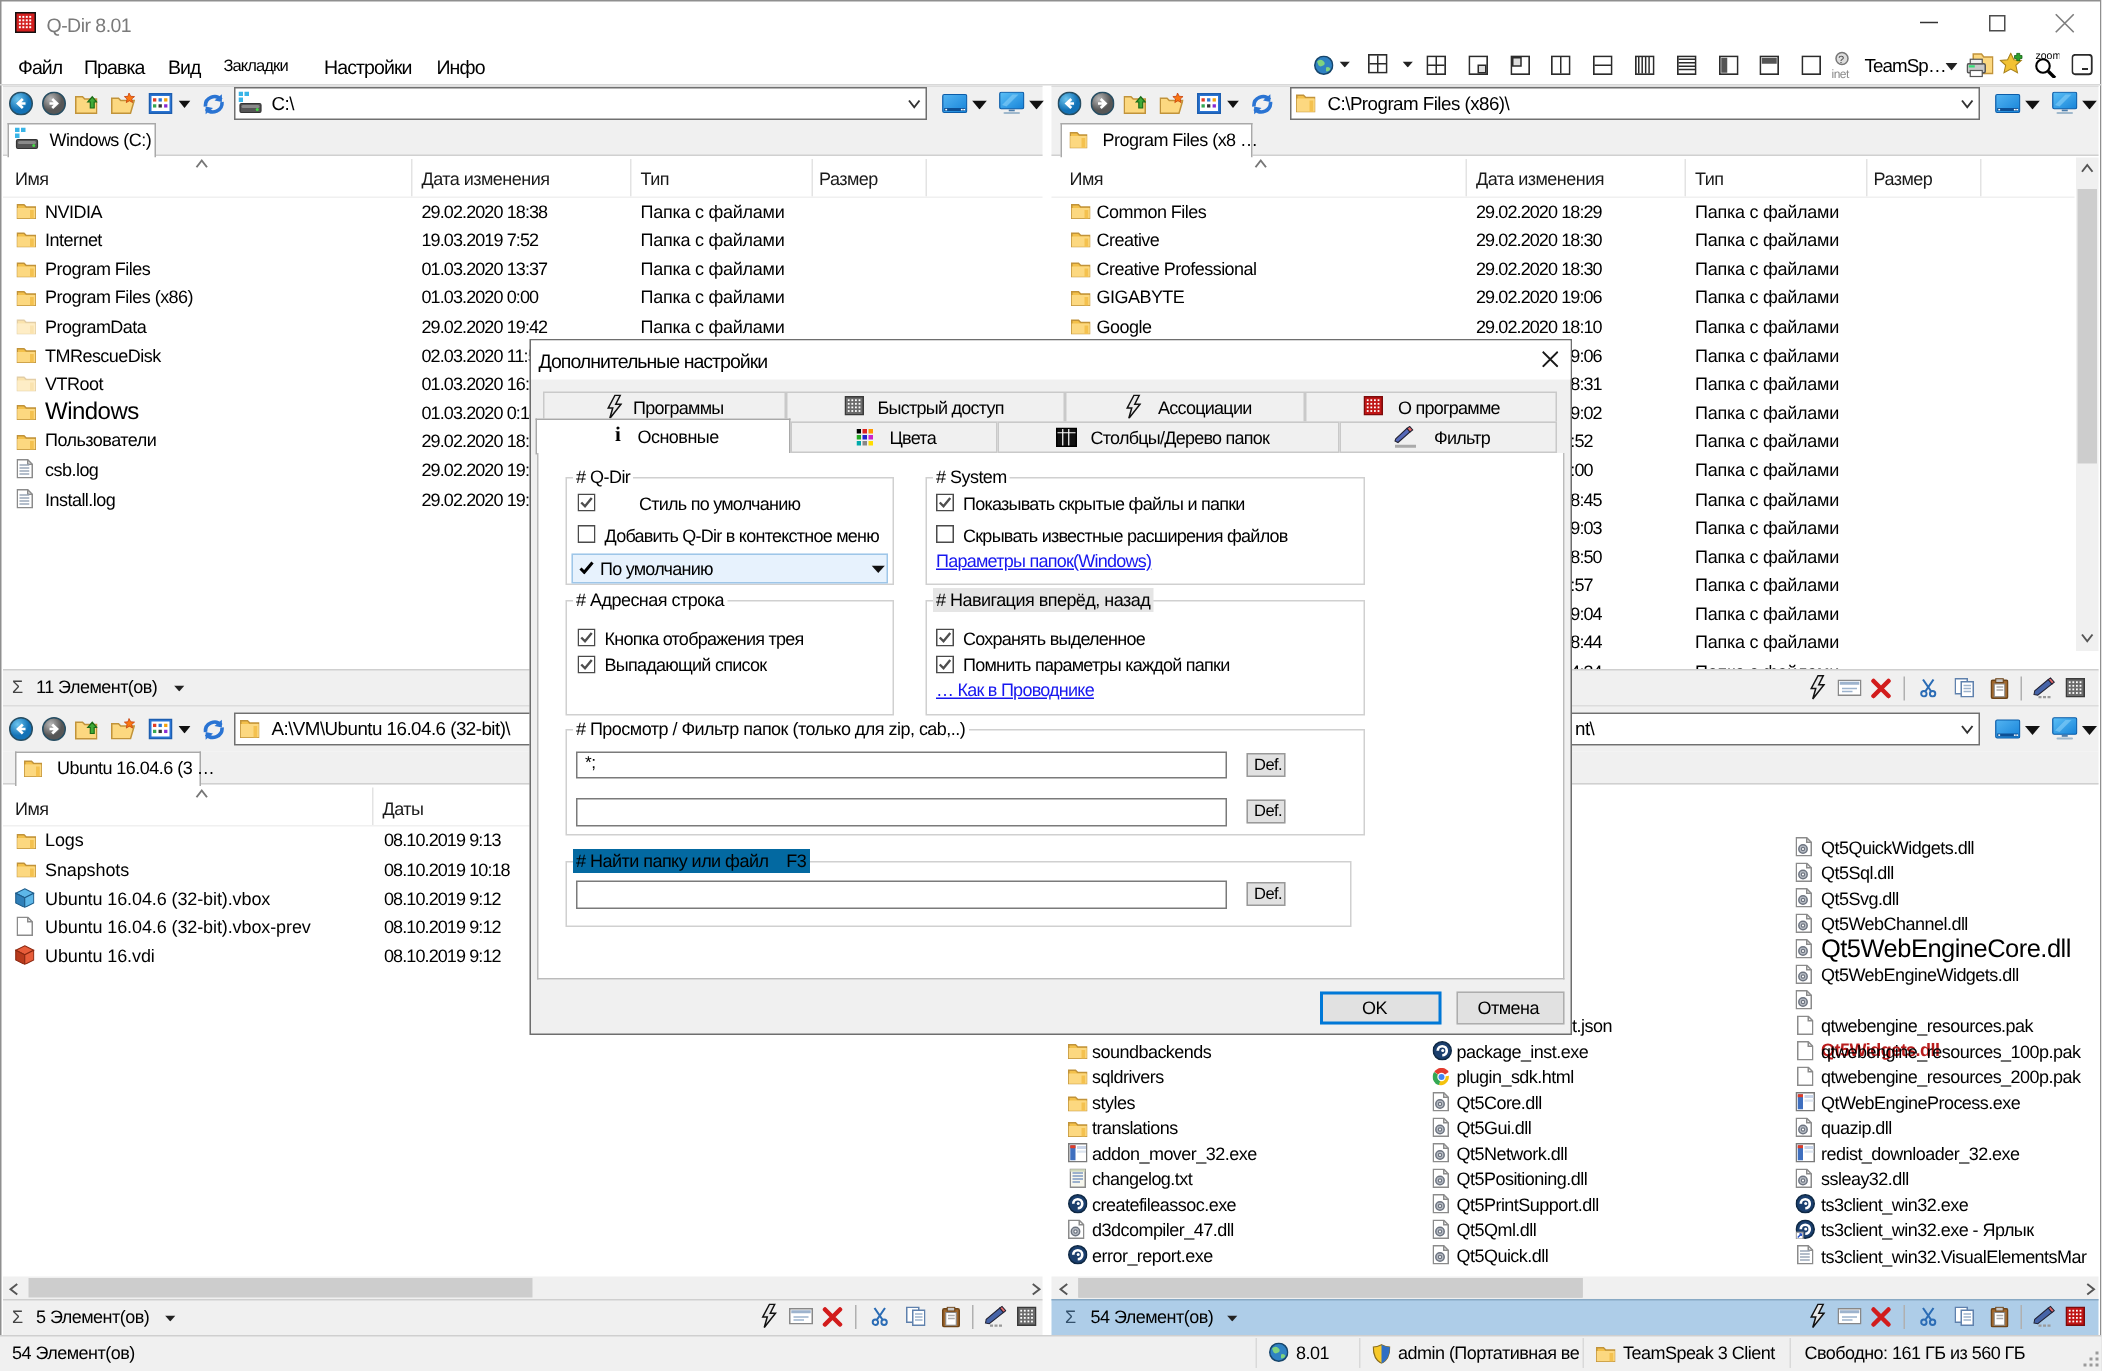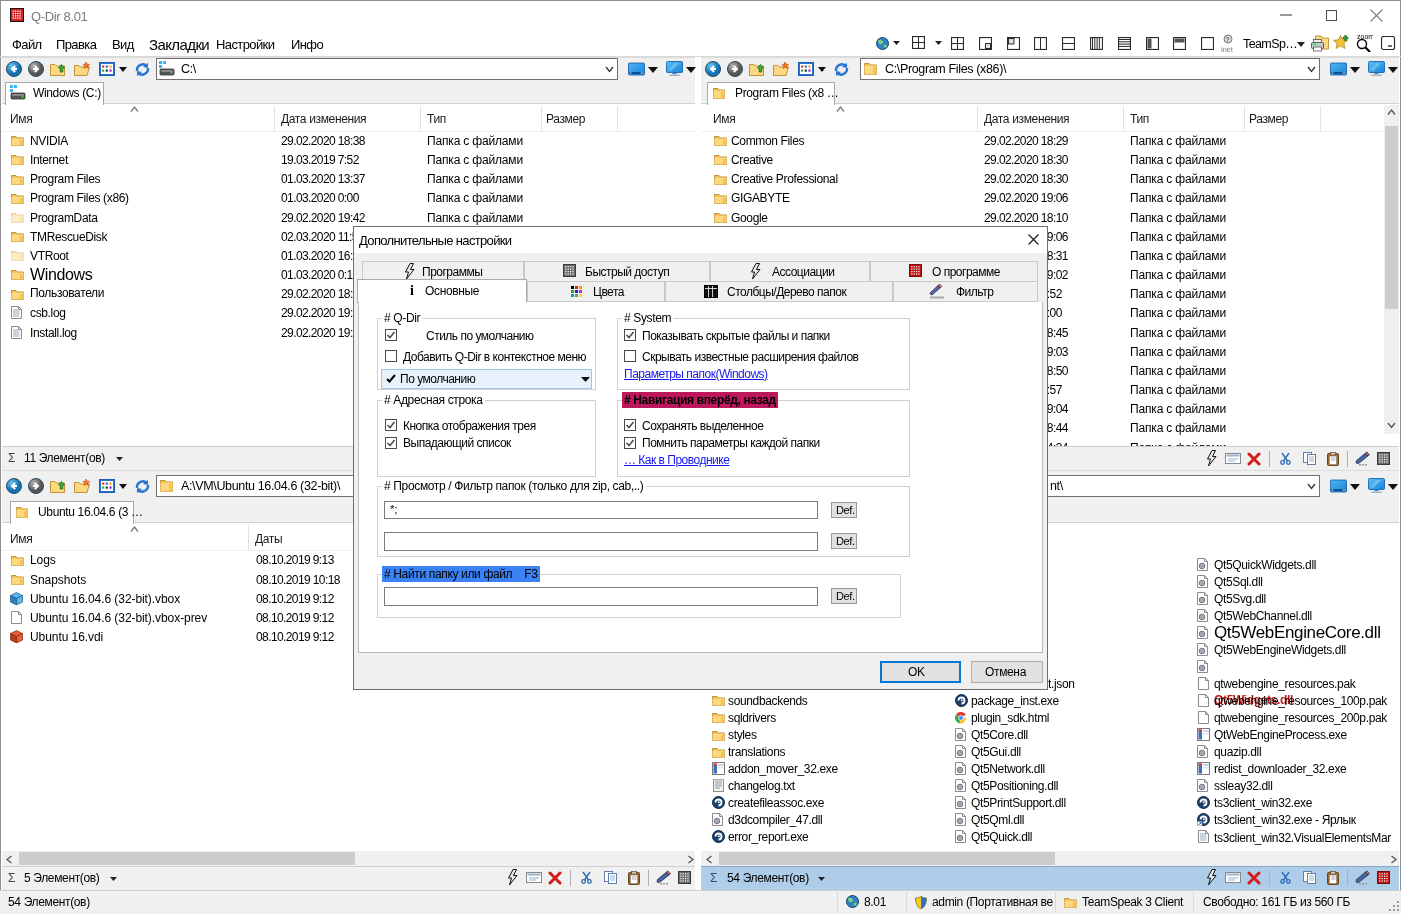--- a/index.html
+++ b/index.html
@@ -24,21 +24,21 @@
 <svg style="position:absolute;left:1280px;top:14px;" width="12" height="2" viewBox="0 0 12 2">
     <line x1="0" y1="1" x2="12" y2="1" stroke="#333" stroke-width="1"></line>
   </svg>
 <div style="position:absolute;left:1326px;top:10px;width:11px;height:11px;border:1px solid #4d4d4d;"></div>
 <svg style="position:absolute;left:1370px;top:9px;" width="13" height="13" viewBox="0 0 13 13">
     <path d="M0.5 0.5 L12.5 12.5 M12.5 0.5 L0.5 12.5" stroke="#7e7e7e" stroke-width="1.1"></path>
   </svg>
 <div style="position:absolute;left:12px;top:35.5px;font-size:13px;letter-spacing:-0.6px;line-height:17px;color:#000;white-space:nowrap;">Файл</div>
 <div style="position:absolute;left:56px;top:35.5px;font-size:13px;letter-spacing:-0.6px;line-height:17px;color:#000;white-space:nowrap;">Правка</div>
 <div style="position:absolute;left:112px;top:35.5px;font-size:13px;letter-spacing:-0.6px;line-height:17px;color:#000;white-space:nowrap;">Вид</div>
-<div style="position:absolute;left:149px;top:35.5px;font-size:15px;letter-spacing:-0.6px;line-height:17px;color:#000;white-space:nowrap;">Закладки</div>
+<div style="position:absolute;left:149px;top:35.5px;font-size:11px;letter-spacing:-0.6px;line-height:17px;color:#000;white-space:nowrap;">Закладки</div>
 <div style="position:absolute;left:216px;top:35.5px;font-size:13px;letter-spacing:-0.6px;line-height:17px;color:#000;white-space:nowrap;">Настройки</div>
 <div style="position:absolute;left:291px;top:35.5px;font-size:13px;letter-spacing:-0.6px;line-height:17px;color:#000;white-space:nowrap;">Инфо</div>
 <svg style="position:absolute;left:876px;top:37px;" width="13" height="13" viewBox="0 0 13 13">
     <circle cx="6.5" cy="6.5" r="6.0" fill="#2f82c3" stroke="#16456b"></circle>
     <path d="M2 4 Q4 2 6 3.5 Q8 5 6.5 6.5 Q4 8 3 6.5 Z" fill="#7fd37f"></path>
     <path d="M8 8 Q10 7 11 9 Q10 11 8 10.5 Z" fill="#7fd37f"></path>
   </svg>
 <svg style="position:absolute;left:893px;top:41.0px;" width="7" height="4" viewBox="0 0 7 4">
     <polygon points="0,0 7,0 3.5,4" fill="#222"></polygon>
   </svg>
@@ -1521,21 +1521,21 @@
     <rect x="0.5" y="0.5" width="11" height="11" fill="#fff" stroke="#4a4a4a"></rect>
     <path d="M2.5 6 L5 8.5 L9.5 3" fill="none" stroke="#4e4e4e" stroke-width="1.6"></path>
   </svg>
 <div style="position:absolute;left:403px;top:417.5px;font-size:12px;letter-spacing:-0.5px;line-height:16px;color:#000;white-space:nowrap;">Кнопка отображения трея</div>
 <svg style="position:absolute;left:385px;top:437px;" width="12" height="12" viewBox="0 0 12 12">
     <rect x="0.5" y="0.5" width="11" height="11" fill="#fff" stroke="#4a4a4a"></rect>
     <path d="M2.5 6 L5 8.5 L9.5 3" fill="none" stroke="#4e4e4e" stroke-width="1.6"></path>
   </svg>
 <div style="position:absolute;left:403px;top:435.0px;font-size:12px;letter-spacing:-0.5px;line-height:16px;color:#000;white-space:nowrap;">Выпадающий список</div>
 <div style="position:absolute;left:617px;top:400px;width:293px;height:77px;border:1px solid #d0d0d0;"></div>
-<div style="position:absolute;left:622px;top:392.0px;font-size:12px;letter-spacing:-0.35px;line-height:16px;color:#000;white-space:nowrap;background:#be185d;padding:0 2px;font-weight:bold;"> # Навигация вперёд, назад </div>
+<div style="position:absolute;left:622px;top:392.0px;font-size:12px;letter-spacing:-0.35px;line-height:16px;color:#000;white-space:nowrap;background:#e5e5e5;padding:0 2px;"> # Навигация вперёд, назад </div>
 <svg style="position:absolute;left:624px;top:419px;" width="12" height="12" viewBox="0 0 12 12">
     <rect x="0.5" y="0.5" width="11" height="11" fill="#fff" stroke="#4a4a4a"></rect>
     <path d="M2.5 6 L5 8.5 L9.5 3" fill="none" stroke="#4e4e4e" stroke-width="1.6"></path>
   </svg>
 <div style="position:absolute;left:642px;top:417.5px;font-size:12px;letter-spacing:-0.5px;line-height:16px;color:#000;white-space:nowrap;">Сохранять выделенное</div>
 <svg style="position:absolute;left:624px;top:437px;" width="12" height="12" viewBox="0 0 12 12">
     <rect x="0.5" y="0.5" width="11" height="11" fill="#fff" stroke="#4a4a4a"></rect>
     <path d="M2.5 6 L5 8.5 L9.5 3" fill="none" stroke="#4e4e4e" stroke-width="1.6"></path>
   </svg>
 <div style="position:absolute;left:642px;top:435.0px;font-size:12px;letter-spacing:-0.5px;line-height:16px;color:#000;white-space:nowrap;">Помнить параметры каждой папки</div>
@@ -1543,19 +1543,19 @@
 <div style="position:absolute;left:377px;top:486px;width:533px;height:71px;border:1px solid #d0d0d0;"></div>
 <div style="position:absolute;left:382px;top:478.0px;font-size:12px;letter-spacing:-0.35px;line-height:16px;color:#000;white-space:nowrap;background:#fff;padding:0 2px;"> # Просмотр / Фильтр папок (только для zip, cab,..) </div>
 <div style="position:absolute;left:384px;top:501px;width:434px;height:18px;background:#fff;border:1px solid #7a7a7a;"></div>
 <div style="position:absolute;left:390px;top:502.2px;font-size:11.5px;letter-spacing:-0.35px;line-height:15.5px;color:#000;white-space:nowrap;">*;</div>
 <div style="position:absolute;left:831px;top:502px;width:26px;height:16px;background:#e1e1e1;border:1px solid #999;"></div>
 <div style="position:absolute;left:836px;top:502.5px;font-size:11px;letter-spacing:-0.35px;line-height:15px;color:#000;white-space:nowrap;">Def.</div>
 <div style="position:absolute;left:384px;top:532px;width:434px;height:19px;background:#fff;border:1px solid #7a7a7a;"></div>
 <div style="position:absolute;left:831px;top:533px;width:26px;height:16px;background:#e1e1e1;border:1px solid #999;"></div>
 <div style="position:absolute;left:836px;top:533.5px;font-size:11px;letter-spacing:-0.35px;line-height:15px;color:#000;white-space:nowrap;">Def.</div>
 <div style="position:absolute;left:377px;top:574px;width:524px;height:44px;border:1px solid #d0d0d0;"></div>
-<div style="position:absolute;left:382px;top:566.0px;font-size:12px;letter-spacing:-0.35px;line-height:16px;color:#000;white-space:nowrap;background:#3b82f6;padding:0 2px;"> # Найти папку или файл&nbsp;&nbsp;&nbsp;&nbsp;F3 </div>
+<div style="position:absolute;left:382px;top:566.0px;font-size:12px;letter-spacing:-0.35px;line-height:16px;color:#000;white-space:nowrap;background:#0369a1;padding:0 2px;"> # Найти папку или файл&nbsp;&nbsp;&nbsp;&nbsp;F3 </div>
 <div style="position:absolute;left:384px;top:587px;width:434px;height:19px;background:#fff;border:1px solid #7a7a7a;"></div>
 <div style="position:absolute;left:831px;top:588px;width:26px;height:16px;background:#e1e1e1;border:1px solid #999;"></div>
 <div style="position:absolute;left:836px;top:588.5px;font-size:11px;letter-spacing:-0.35px;line-height:15px;color:#000;white-space:nowrap;">Def.</div>
 <div style="position:absolute;left:880px;top:661px;width:81px;height:22px;background:#e1e1e1;border:2px solid #0078d7;"></div>
 <div style="position:absolute;left:908px;top:664.0px;font-size:12px;letter-spacing:-0.35px;line-height:16px;color:#000;white-space:nowrap;">OK</div>
 <div style="position:absolute;left:971px;top:661px;width:72px;height:22px;background:#e1e1e1;border:1px solid #adadad;"></div>
 <div style="position:absolute;left:985px;top:664.0px;font-size:12px;letter-spacing:-0.35px;line-height:16px;color:#000;white-space:nowrap;">Отмена</div>
 </body></html>

